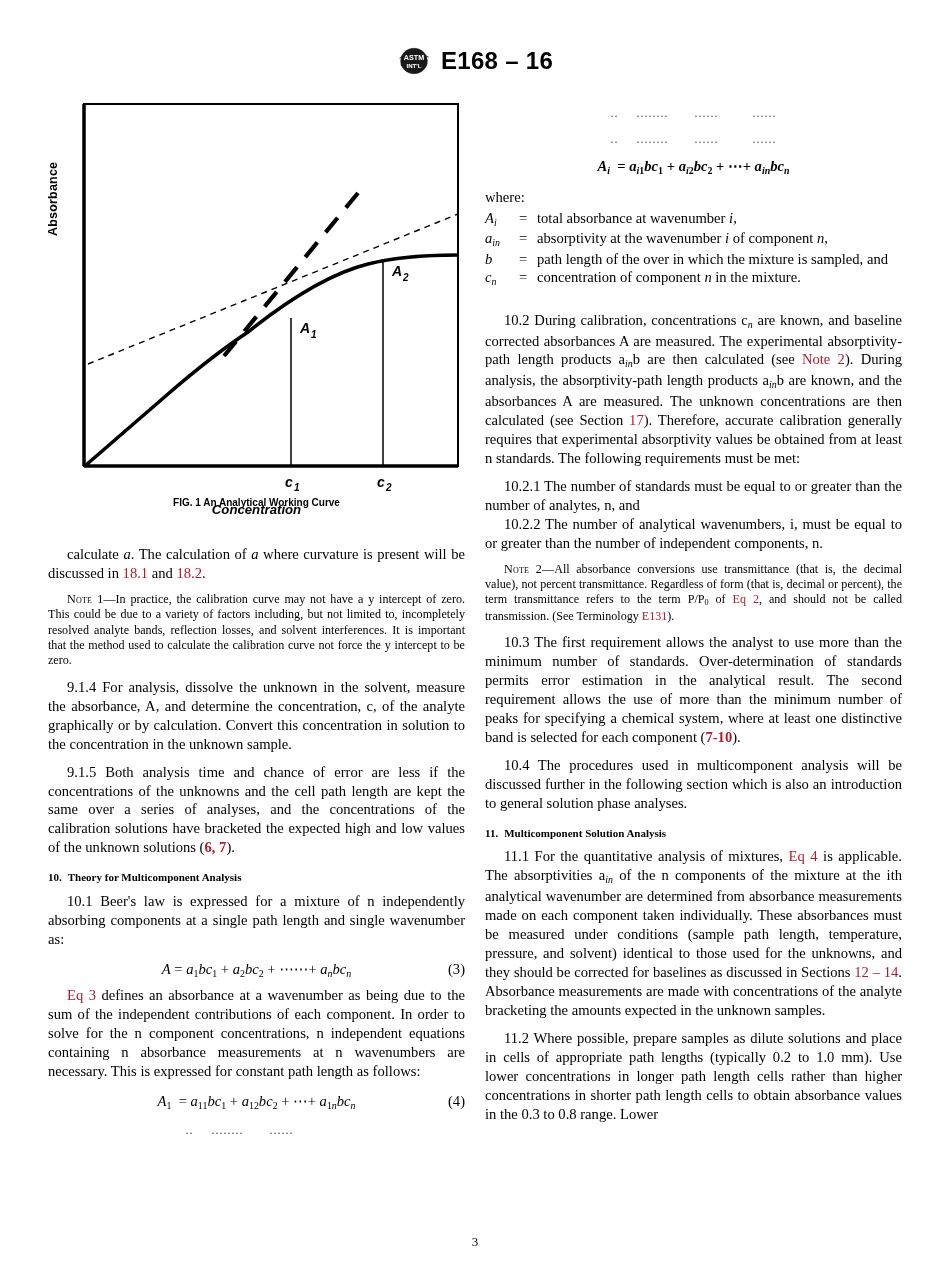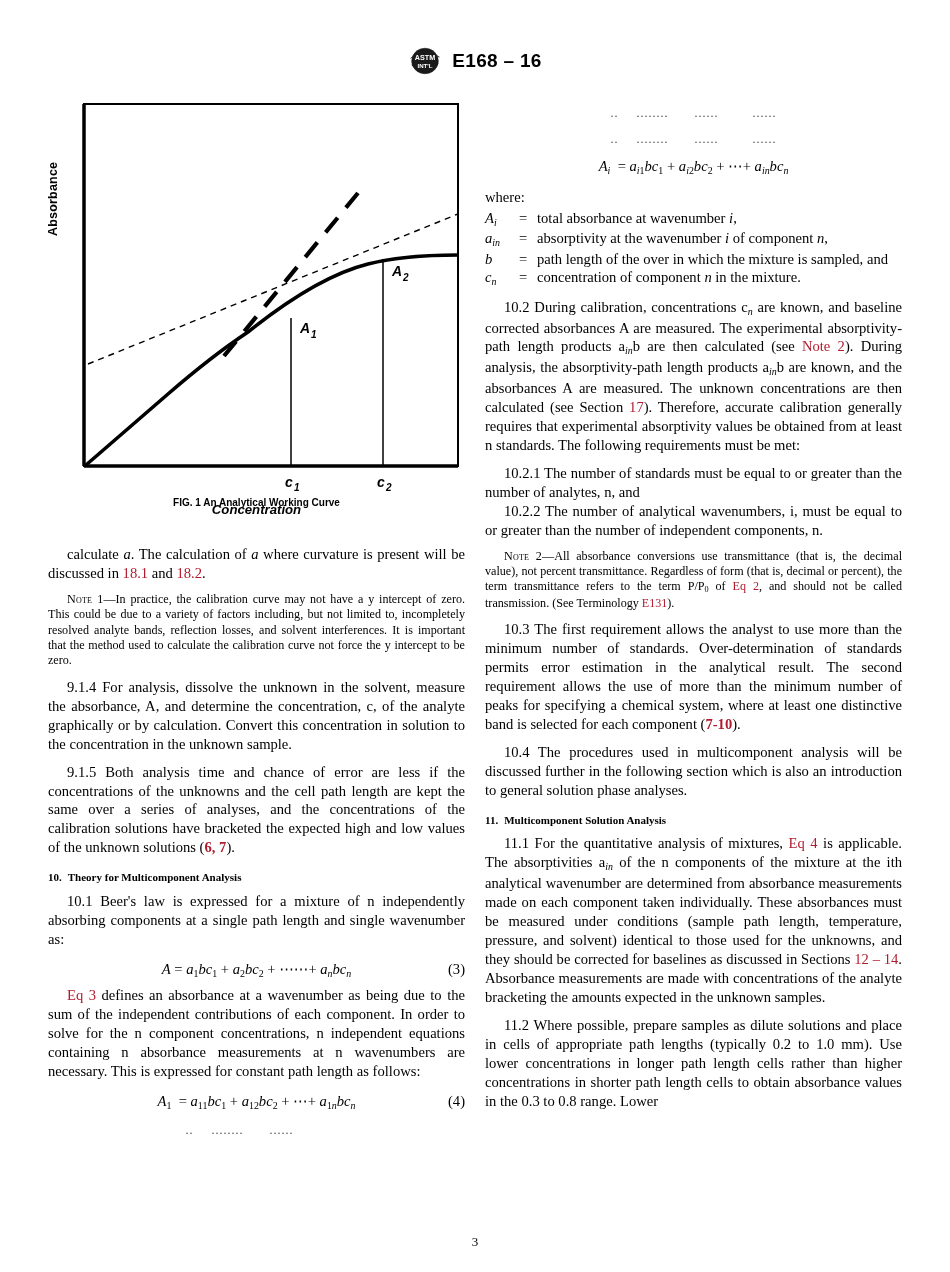--- a/index.html
+++ b/index.html
@@ -20,21 +20,21 @@
   
   .header{
     position:absolute;
     top:46px;left:0;width:950px;
     display:flex;align-items:center;justify-content:center;
     gap:10px;
   }
   .astm-logo{width:34px;height:30px;display:block;}
   .doc-id{
     font-family:"Liberation Sans", sans-serif;
-    font-weight:bold;font-size:19px;letter-spacing:0.3px;
+    font-weight:bold;font-size:24px;letter-spacing:0.3px;
   }
 
   
   .col{
     position:absolute;
     width:417px;
     top:96px;
     font-size:14.6px;
     line-height:1.30;
     text-align:justify;
@@ -86,20 +86,21 @@
   .eq .eqbody{display:inline-block;}
   .eq .eqnum{
     position:absolute;right:0;top:0;
     font-size:14.6px;
   }
   .eqrow{
     display:block;
     text-align:center;
     margin:10px 0;
     position:relative;
+    font-weight:bold;
   }
   .dots{
     display:block;text-align:center;
     letter-spacing:1px;
     color:#444;
     font-size:12px;
     margin:10px 0;
   }
   .dots span{display:inline-block;}
   .d1{margin-right:18px;}
@@ -110,21 +111,21 @@
 
   
   .wherelabel{margin:6px 0 2px 0;text-indent:0;}
   .deflist{
     display:grid;
     grid-template-columns:34px 18px 1fr;
     row-gap:0px;
     column-gap:0px;
     font-size:14.6px;
     line-height:1.28;
-    margin-bottom:9px;
+    margin-bottom:22px;
   }
   .deflist .sym{font-style:italic;}
   .deflist .eqs{text-align:left;}
   .deflist .dsc{text-align:left;}
 
   
   .figure{
     position:absolute;
     left:48px;top:96px;
     width:417px;

